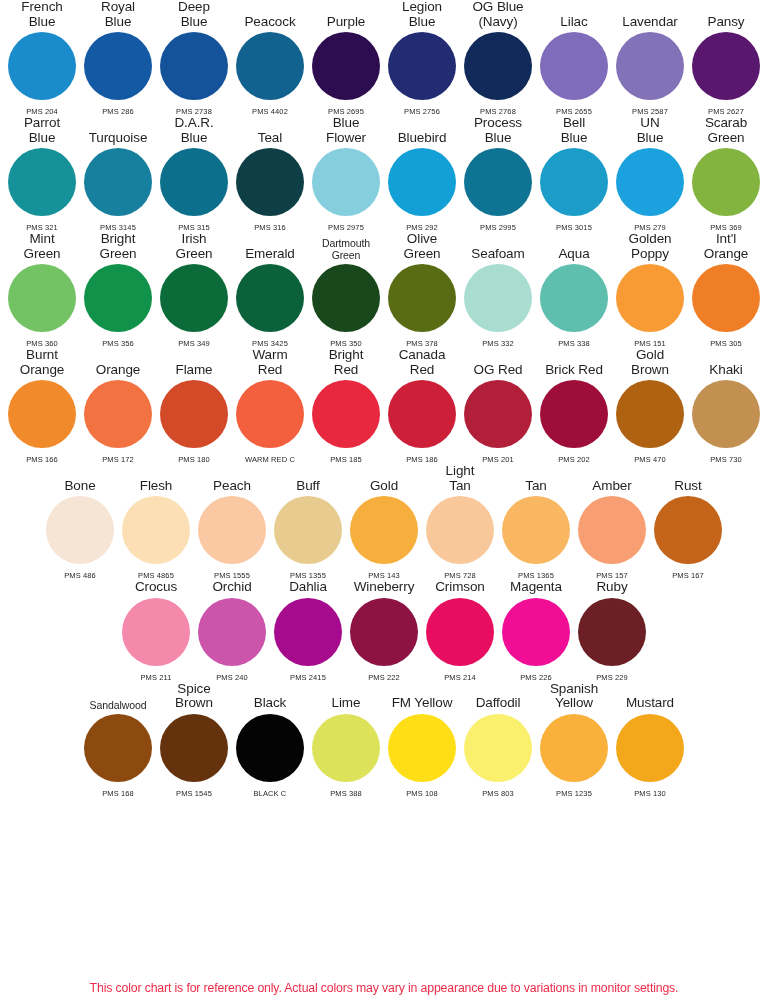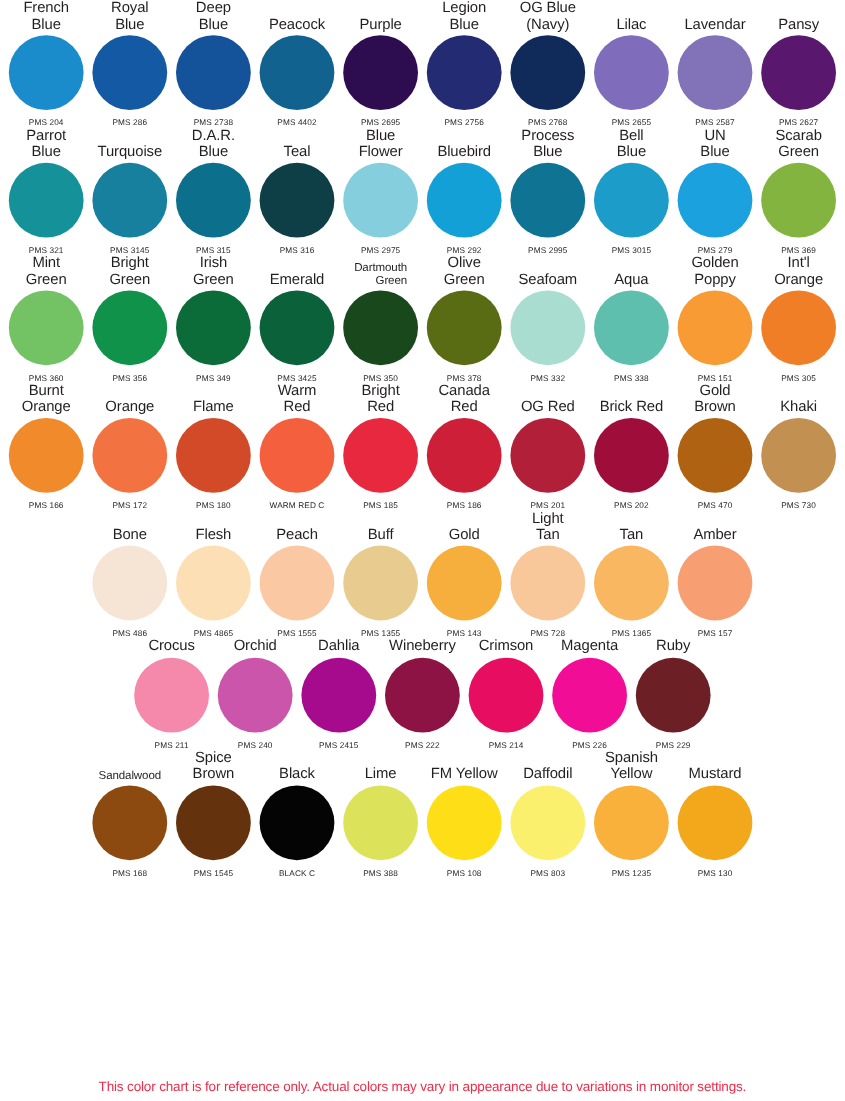--- a/index.html
+++ b/index.html
@@ -36,21 +36,20 @@
     line-height: 14.5px;
     text-align: center;
     color: #231f20;
     white-space: pre-line;
     margin-bottom: 3px;
     letter-spacing: -0.1px;
   }
   .sw-name.small {
     font-size: 10.5px;
     line-height: 12px;
-    text-align: right;
   }
   .sw-dot {
     width: 68px;
     height: 68px;
     border-radius: 50%;
     flex: none;
   }
   .sw-code {
     font-size: 7.5px;
     line-height: 9px;
@@ -341,20 +340,25 @@
       <div class="swatch">
         <div class="sw-name">Tan</div>
         <div class="sw-dot" style="background: rgb(248, 183, 96);"></div>
         <div class="sw-code">PMS 1365</div>
       </div>
       <div class="swatch">
         <div class="sw-name">Amber</div>
         <div class="sw-dot" style="background: rgb(247, 158, 114);"></div>
         <div class="sw-code">PMS 157</div>
       </div>
+      <div class="swatch">
+        <div class="sw-name">Rust</div>
+        <div class="sw-dot" style="background: rgb(196, 100, 26);"></div>
+        <div class="sw-code">PMS 167</div>
+      </div>
     </div>
     <div class="row">
       <div class="swatch">
         <div class="sw-name">Crocus</div>
         <div class="sw-dot" style="background: rgb(245, 137, 171);"></div>
         <div class="sw-code">PMS 211</div>
       </div>
       <div class="swatch">
         <div class="sw-name">Orchid</div>
         <div class="sw-dot" style="background: rgb(203, 85, 171);"></div>

